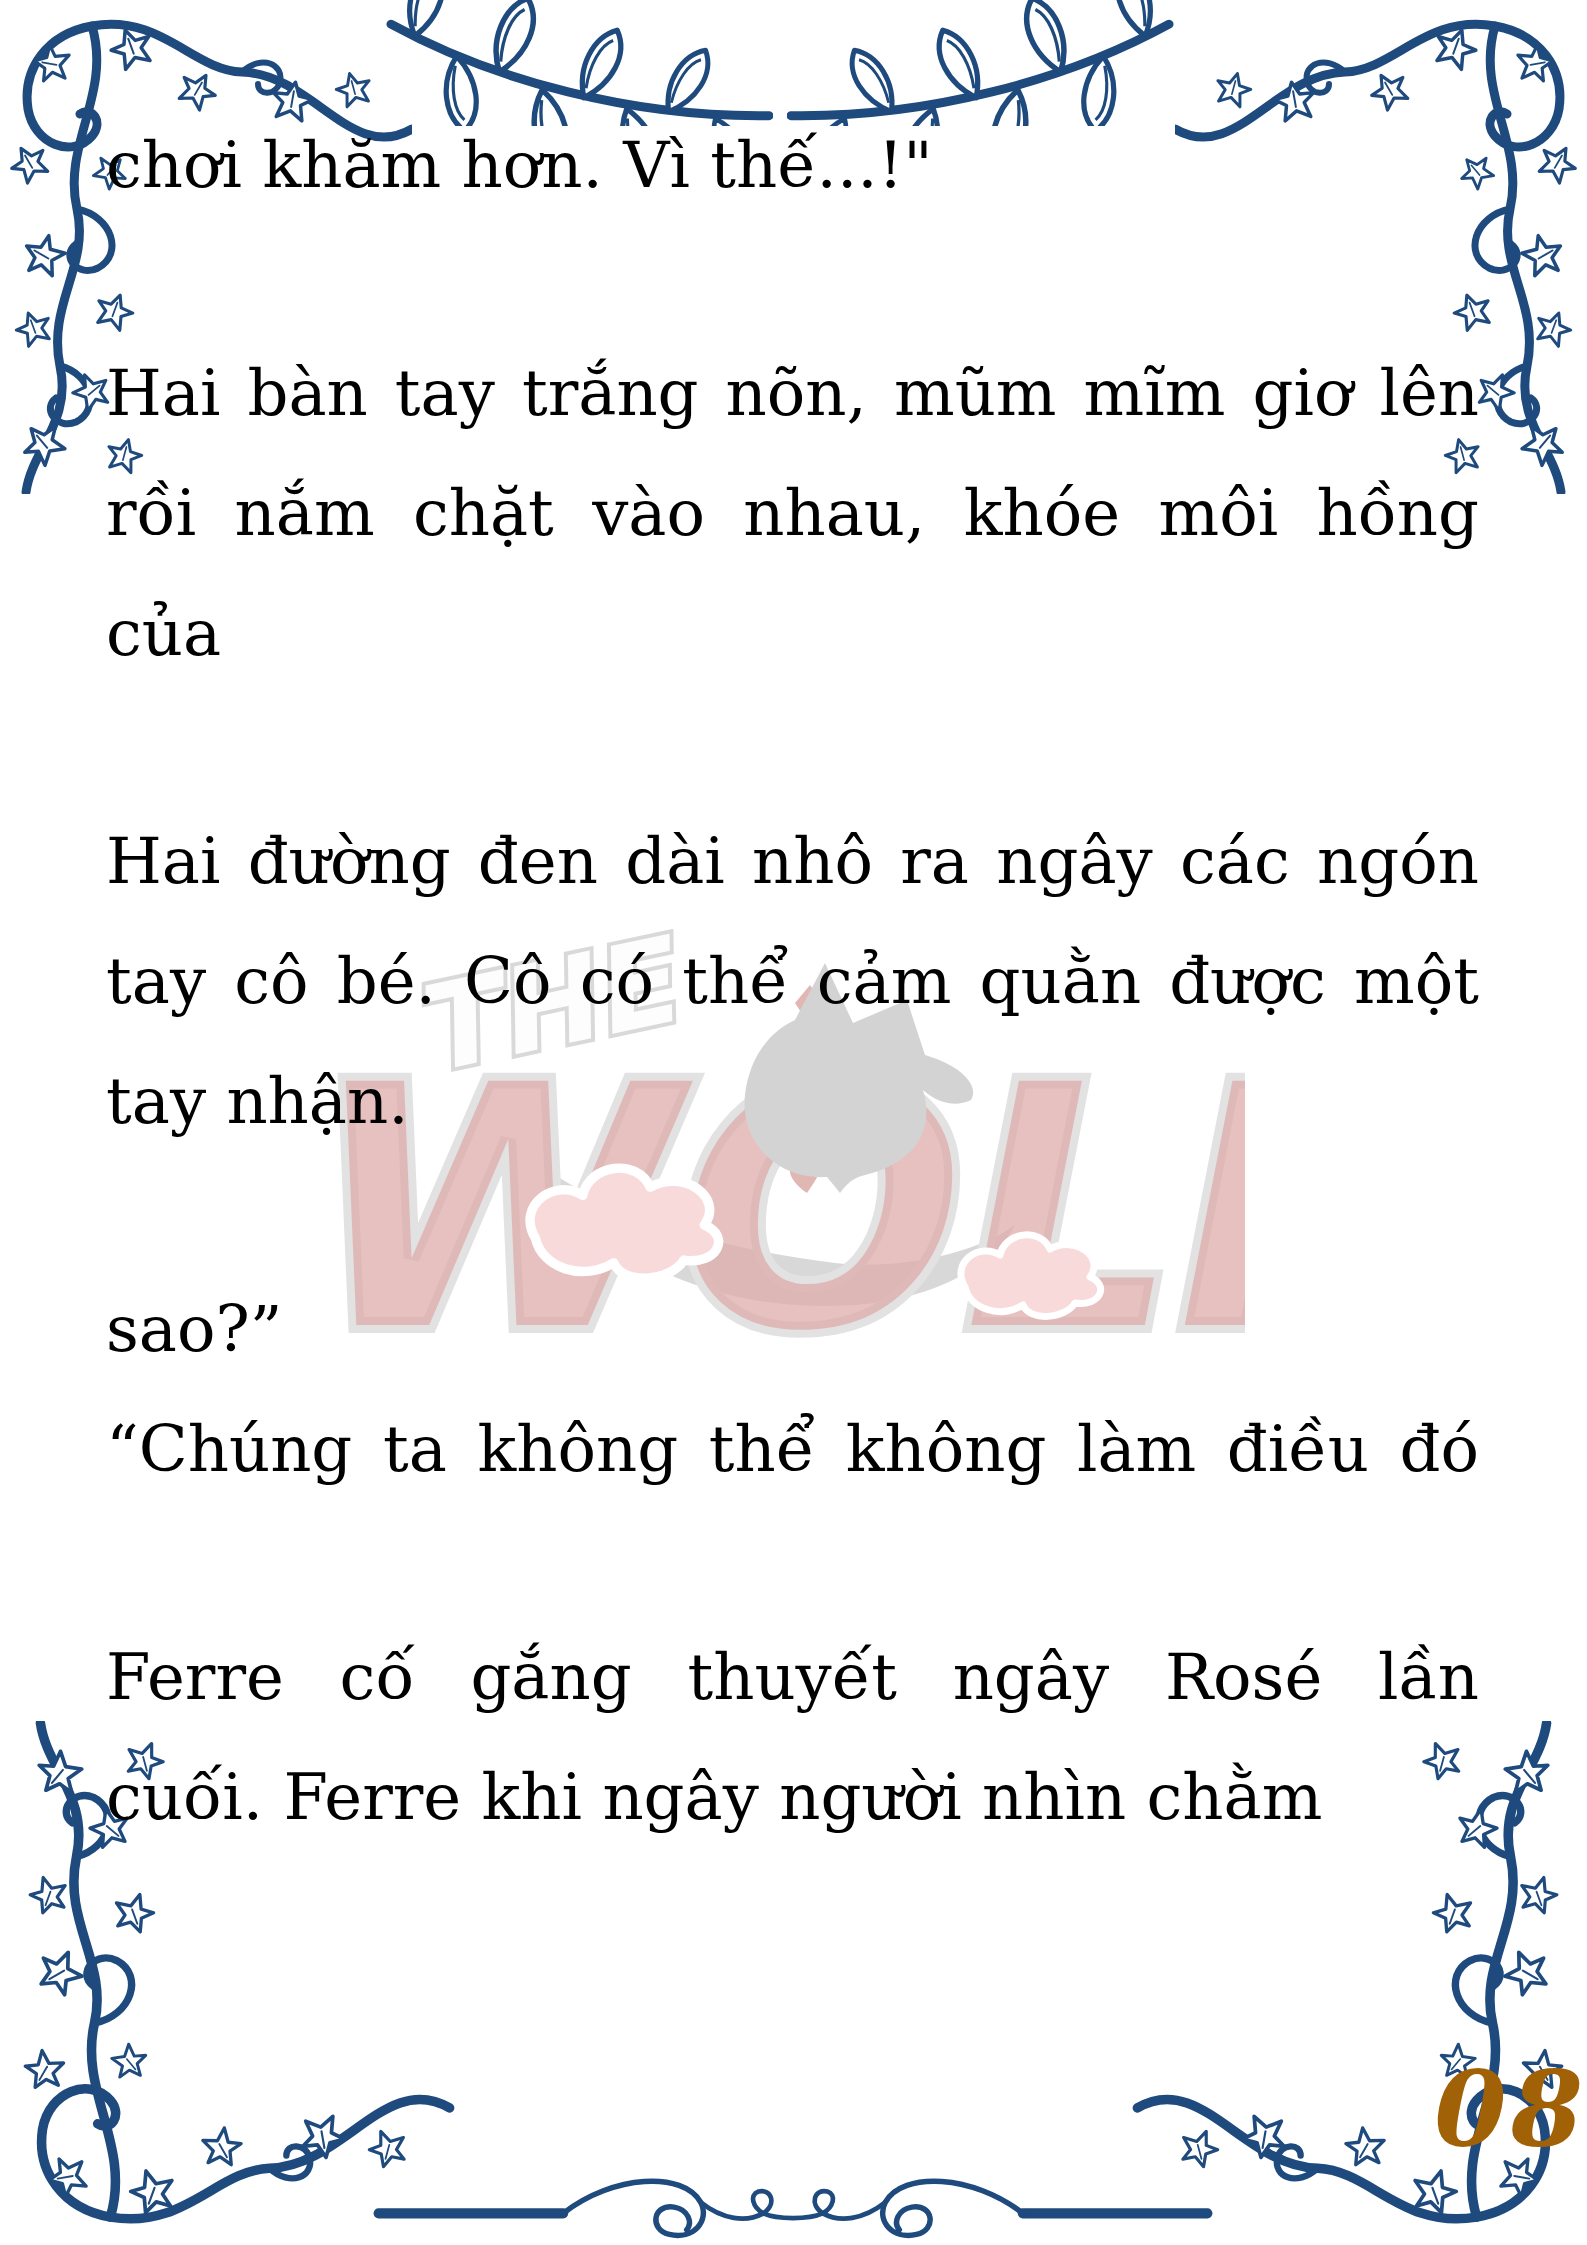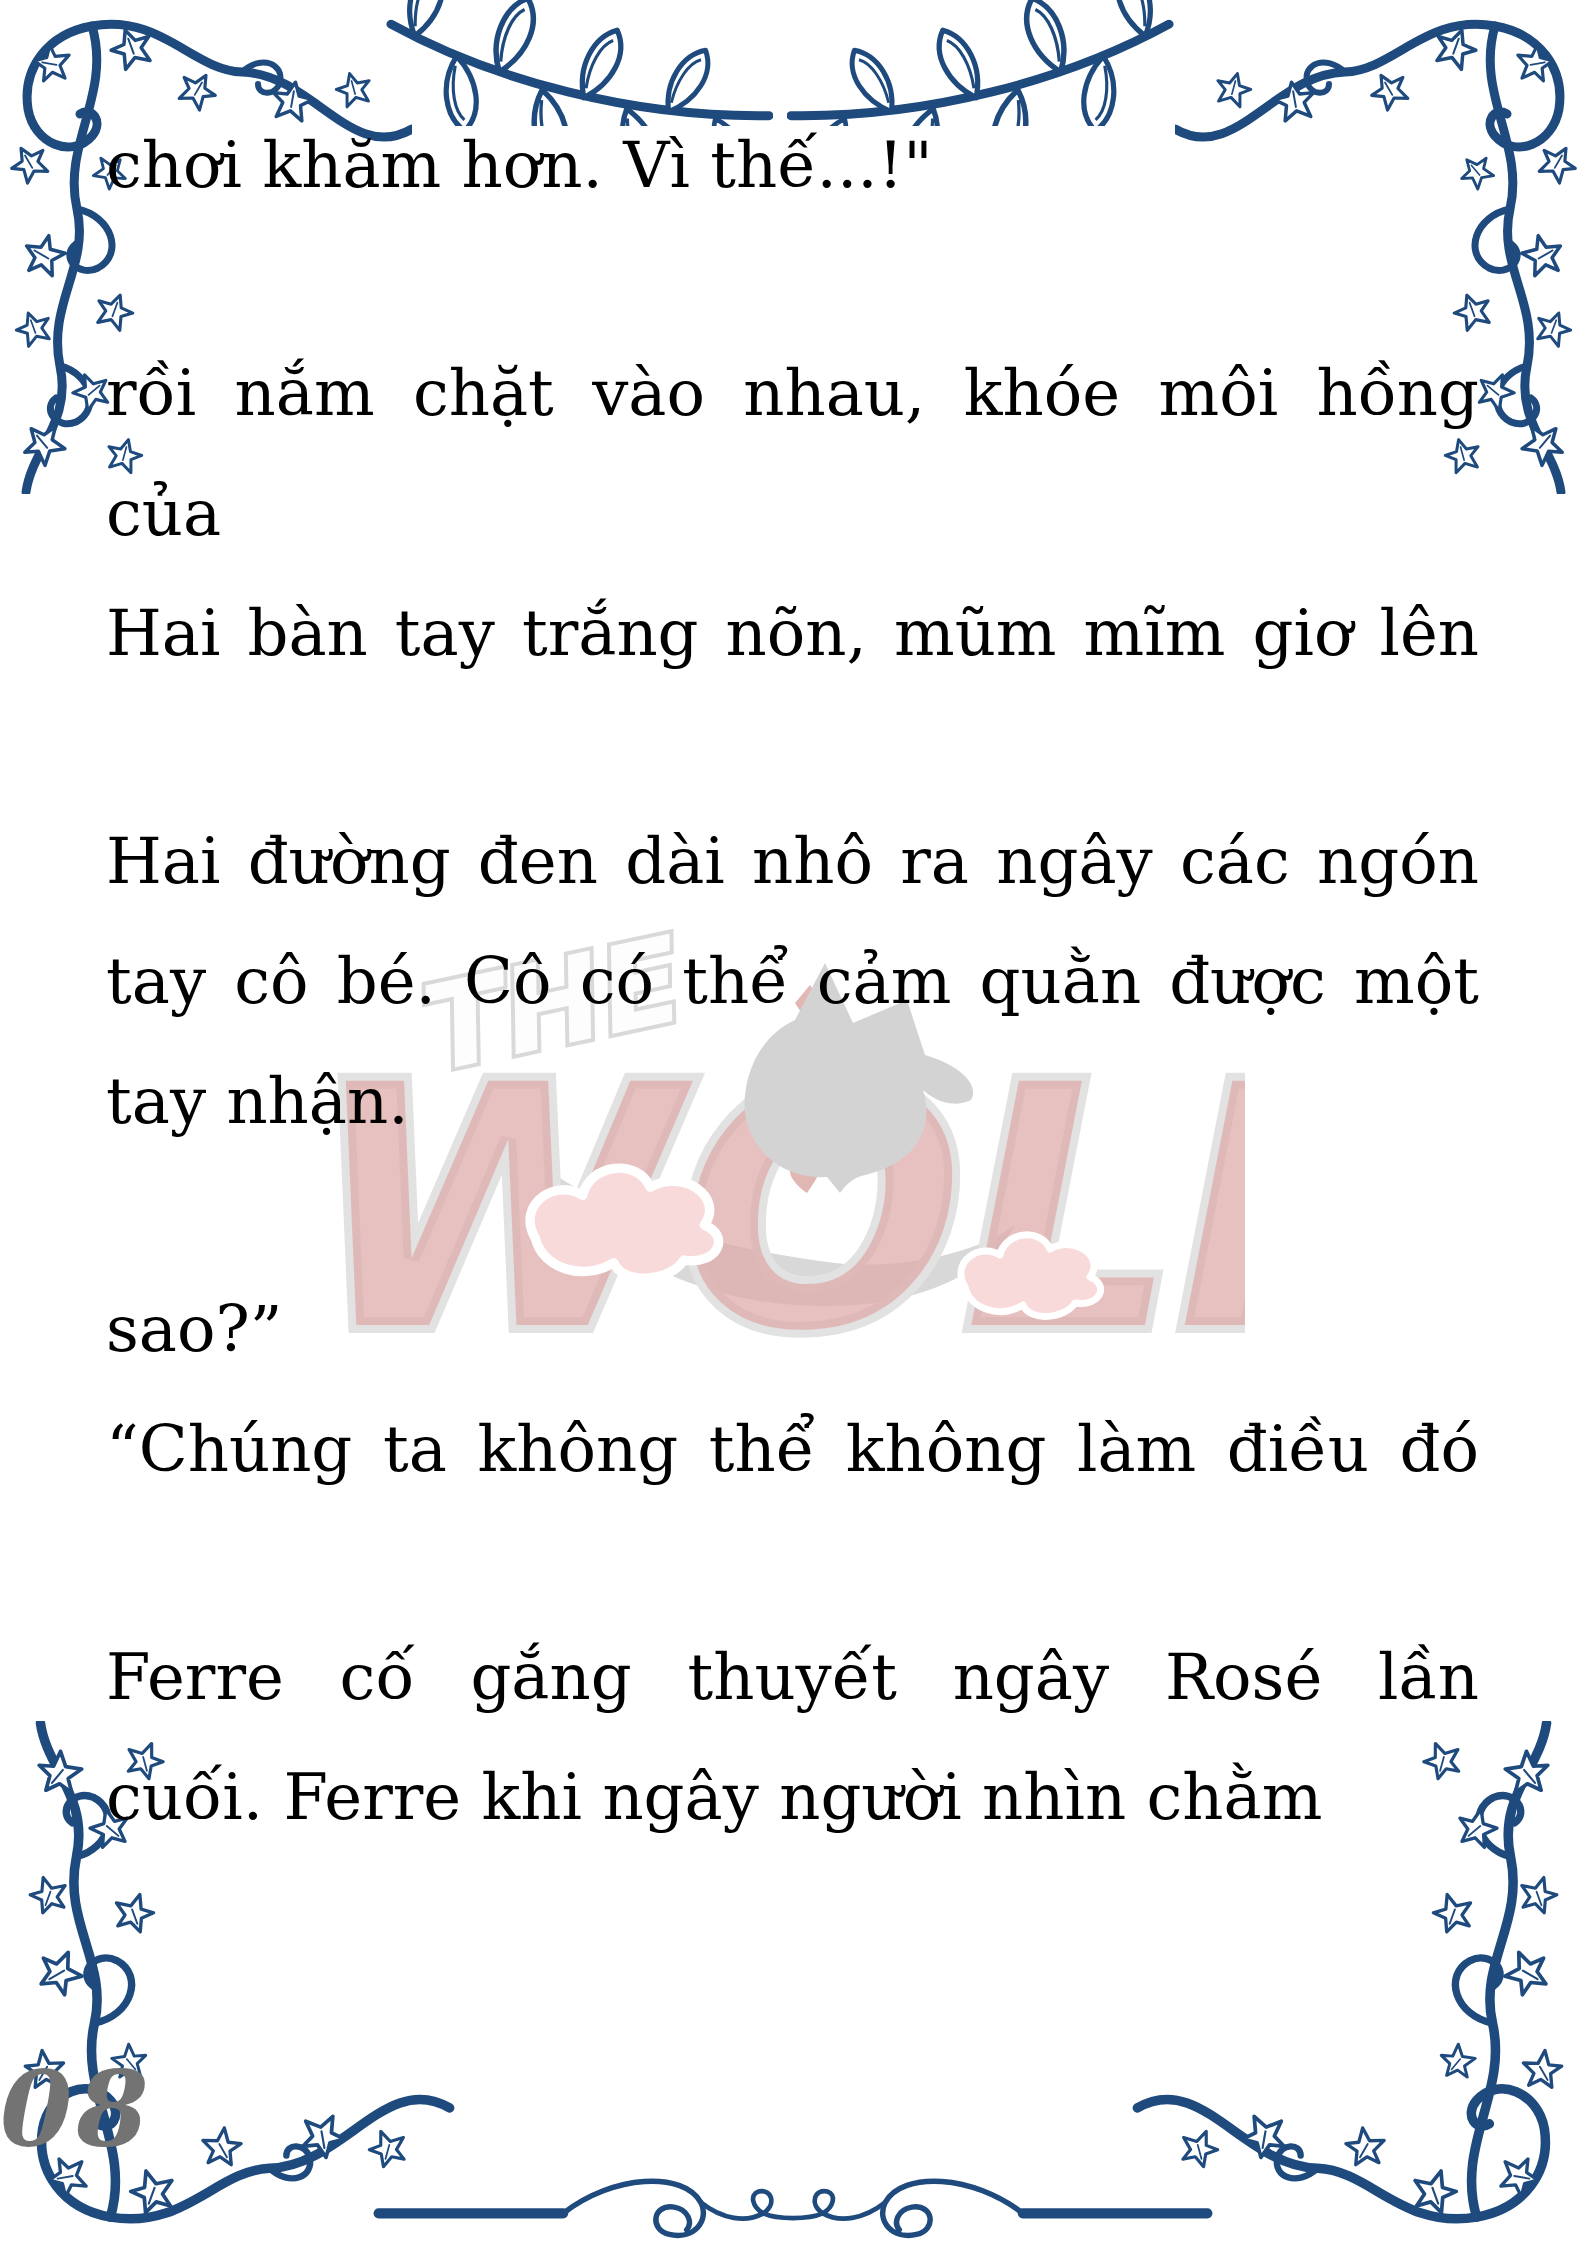--- a/index.html
+++ b/index.html
@@ -28,23 +28,23 @@
     left:106px;right:108px;top:105px;
     color:#000;
     font-size:64px;line-height:120px;
   }
   .para{margin:0 0 108px 0;}
   .para:last-child{margin-bottom:0;}
   .line{white-space:nowrap;}
   .line.j{white-space:normal;text-align:justify;text-align-last:justify;}
   .page-number{
     position:absolute;z-index:2;left:0;right:0;top:2048px;
-    text-align:left;
+    text-align:right;
     font-size:104px;font-weight:bold;font-style:italic;
-    letter-spacing:4px;color:#737373;
+    letter-spacing:4px;color:#a16207;
   }
 </style>
 </head>
 <body>
 
 <div class="page">
 
   <svg width="0" height="0" style="position:absolute" aria-hidden="true">
     <defs>
       <g id="ivy-leaf">
@@ -125,22 +125,22 @@
         <path transform="translate(740,352) scale(1.0)" d="M-70,10 C-85,-15 -55,-35 -35,-22 C-30,-45 5,-50 15,-28 C40,-42 70,-20 55,0 C75,8 65,30 40,26 C30,42 -5,45 -12,28 C-35,42 -65,32 -70,10 Z"></path>
       </g>
     </g>
   </svg>
 
   <div class="text-block">
     <div class="para">
       <div class="line">chơi khăm hơn. Vì thế...!"</div>
     </div>
     <div class="para">
+      <div class="line j">Hai bàn tay trắng nõn, mũm mĩm giơ lên</div>
       <div class="line j">rồi nắm chặt vào nhau, khóe môi hồng của</div>
-      <div class="line j">Hai bàn tay trắng nõn, mũm mĩm giơ lên</div>
     </div>
     <div class="para">
       <div class="line j">Hai đường đen dài nhô ra ngây các ngón</div>
       <div class="line j">tay cô bé. Cô có thể cảm quằn được một</div>
       <div class="line">tay nhận.</div>
     </div>
     <div class="para">
       <div class="line">sao?”</div>
       <div class="line j">“Chúng ta không thể không làm điều đó</div>
     </div>

